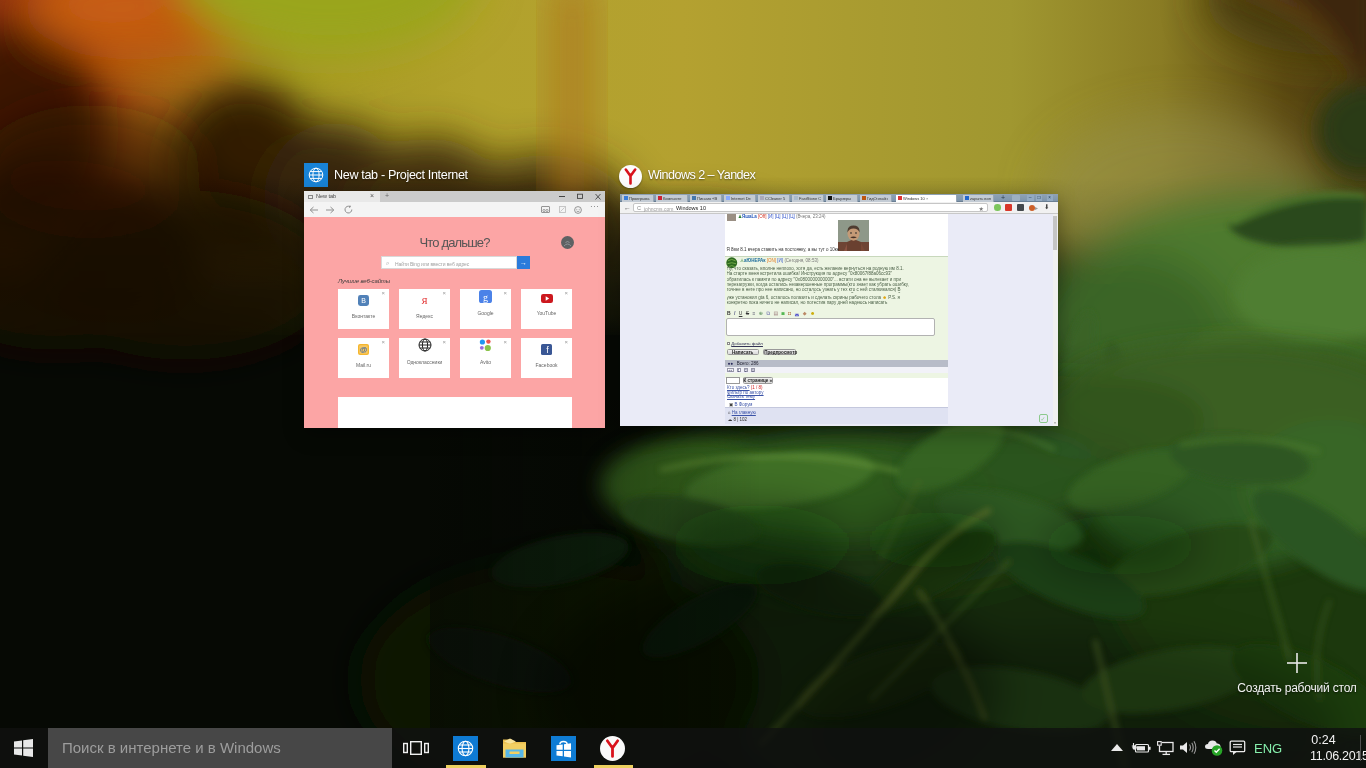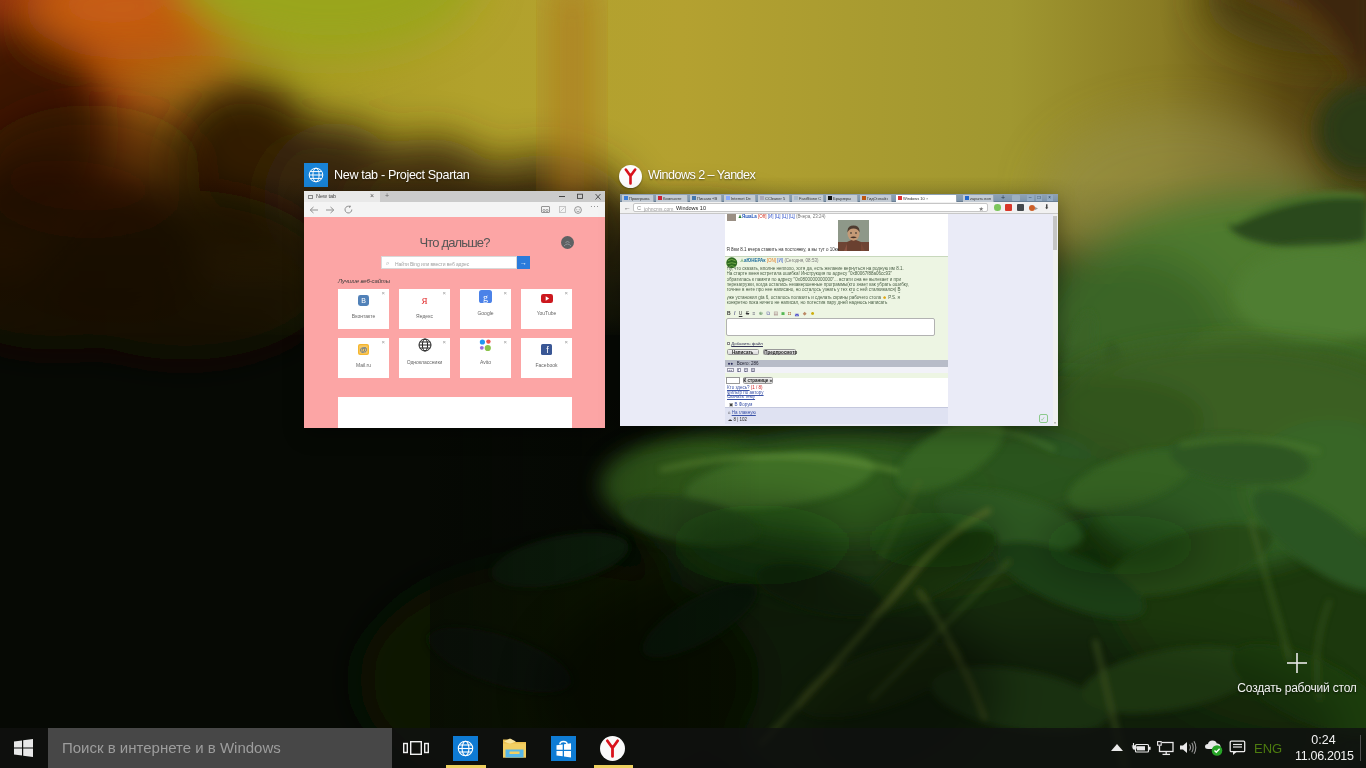--- a/index.html
+++ b/index.html
@@ -177,21 +177,21 @@
   <svg width="24" height="24" viewBox="0 0 24 24">
         <g fill="none" stroke="#fff" stroke-width="1">
           <circle cx="12" cy="12" r="6.8"></circle>
           <ellipse cx="12" cy="12" rx="3.1" ry="6.8"></ellipse>
           <line x1="5.2" y1="12" x2="18.8" y2="12"></line>
           <line x1="6.2" y1="8.6" x2="17.8" y2="8.6"></line>
           <line x1="6.2" y1="15.4" x2="17.8" y2="15.4"></line>
         </g>
       </svg>
 </div>
-<div class="abs" style="left:334px; top:168px; color:#fff; font-size:12.6px; letter-spacing:-0.35px; text-shadow:0 1px 2px rgba(0,0,0,.5);">New tab - Project Spartan</div>
+<div class="abs" style="left:334px; top:168px; color:#fff; font-size:12.6px; letter-spacing:-0.35px; text-shadow:0 1px 2px rgba(0,0,0,.5);">New tab - Project Internet</div>
 
 <div class="abs" id="spartan" style="left:304px; top:191px; width:301px; height:237px; background:#f2f2f2; box-shadow:0 6px 18px rgba(0,0,0,.35);">
 
   <div class="abs" style="left:0; top:0; width:301px; height:11px; background:#cbcbcb;">
     <div class="abs" style="left:0; top:0; width:76px; height:11px; background:#e9e9e9;"></div>
     <div class="abs" style="left:4px; top:3.5px; width:5px; height:4px; border:1px solid #888;"></div>
     <div class="abs" style="left:12px; top:2px; font-size:5.5px; color:#444;">New tab</div>
     <div class="abs" style="left:66px; top:1px; font-size:7px; color:#555;">×</div>
     <div class="abs" style="left:81px; top:1px; font-size:7px; color:#666;">+</div>
     <svg class="abs" style="left:254px; top:0;" width="8" height="11">
@@ -540,21 +540,21 @@
         <path d="M4 10 Q1 10 1 7.5 Q1 5 4 5 Q4.5 1.5 8.5 1.5 Q12 1.5 12.8 4.5 Q16 4 16.5 7 Q16.8 9.5 14 10 Z" fill="#e8e8e8"></path>
         <circle cx="13" cy="11.5" r="5.3" fill="#27a527"></circle>
         <path d="M10.5 11.5 L12.3 13.3 L15.6 9.8" stroke="#fff" stroke-width="1.4" fill="none"></path>
       </svg>
   <svg class="abs" style="left:1229px; top:12px;" width="17" height="16" viewBox="0 0 17 16">
         <rect x="1.2" y="1.2" width="14.5" height="10.5" rx="1" fill="none" stroke="#eaeaea" stroke-width="1.3"></rect>
         <path d="M4 11.5 L4 15 L8 11.5 Z" fill="#eaeaea"></path>
         <line x1="4" y1="4.5" x2="13" y2="4.5" stroke="#eaeaea" stroke-width="1.2"></line>
         <line x1="4" y1="7" x2="13" y2="7" stroke="#eaeaea" stroke-width="1.2"></line>
       </svg>
-  <div class="abs" style="left:1254px; top:13px; font-size:13px; color:#4d7c0f;">ENG</div>
+  <div class="abs" style="left:1254px; top:13px; font-size:13px; color:#86efac;">ENG</div>
   <div class="abs" style="left:1295px; top:5px; width:57px; height:30px; color:#f2f2f2; font-size:12.5px; text-align:center;">
     <div>0:24</div>
-        <div style="margin-top:2px; letter-spacing:-0.3px;">11.06.2015</div>
+        <div style="margin-top:2px; letter-spacing:-0.3px;margin-left:15px;">11.06.2015</div>
   </div>
   <div class="abs" style="left:1360px; top:7px; width:1px; height:26px; background:#4f4f4f;"></div>
 </div>
 
 </div>
 
 </body></html>

